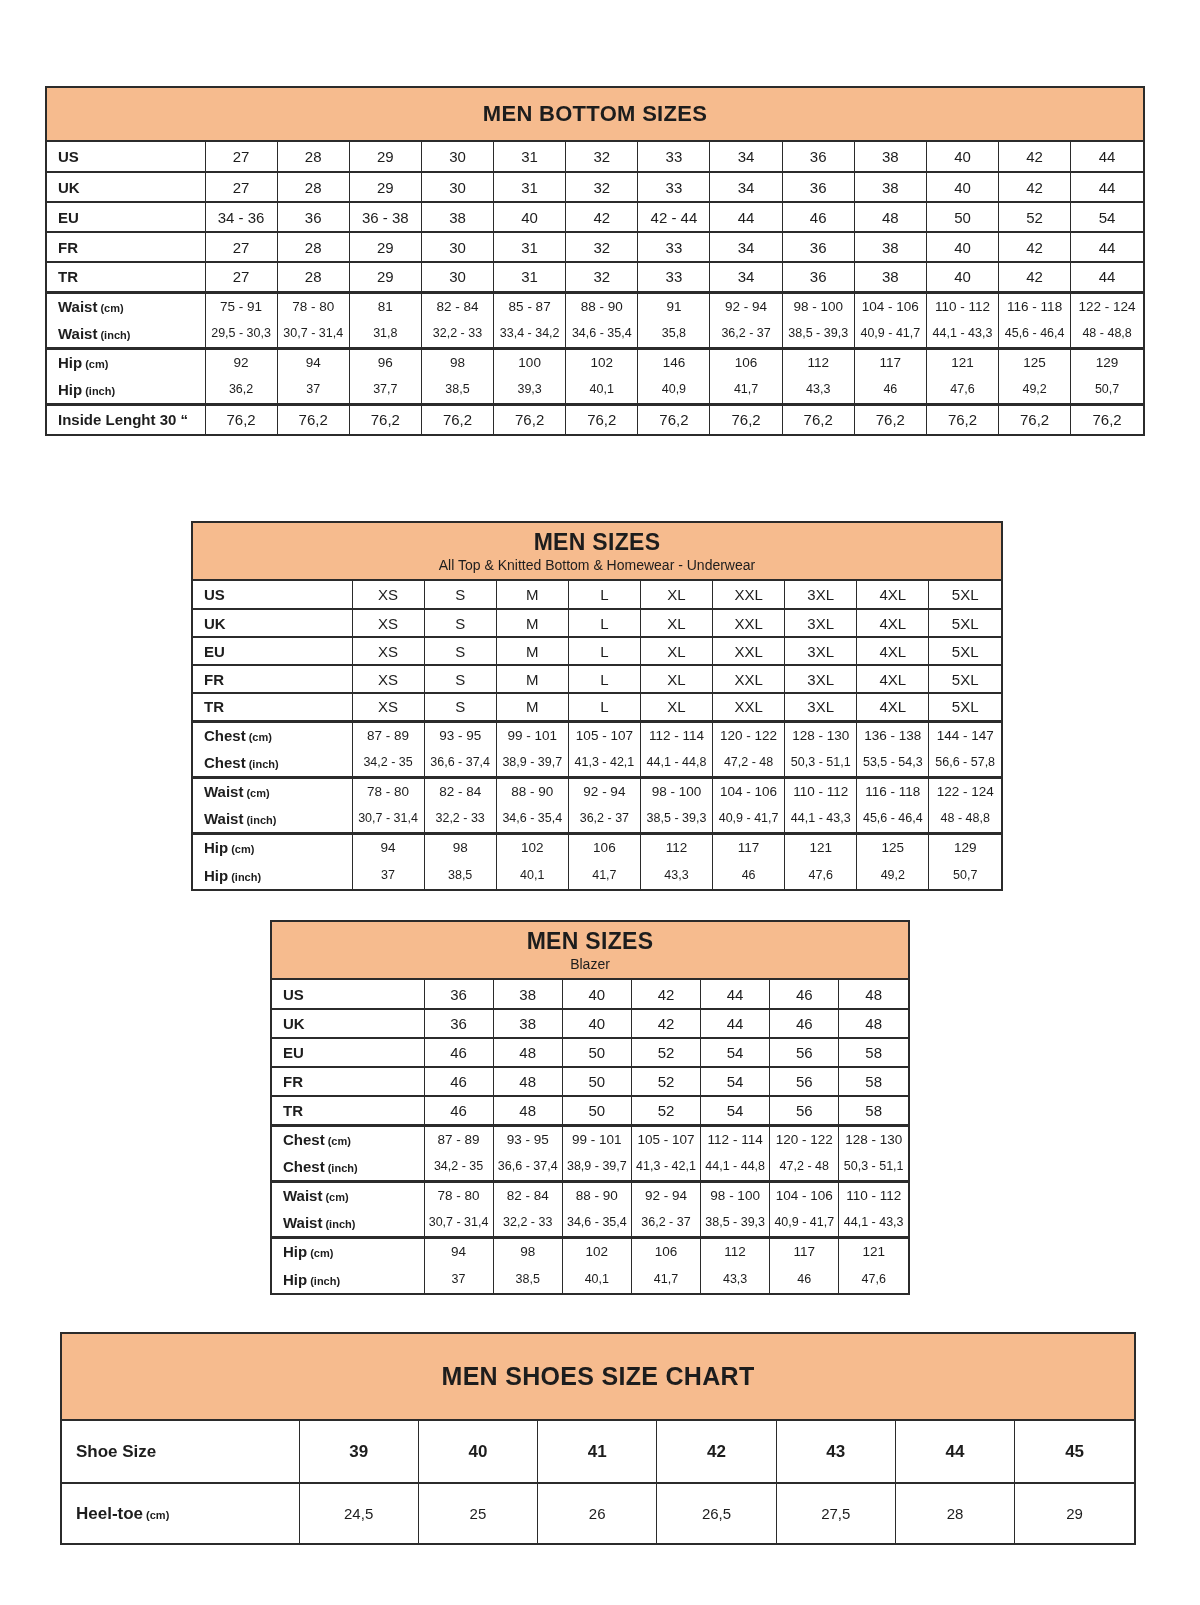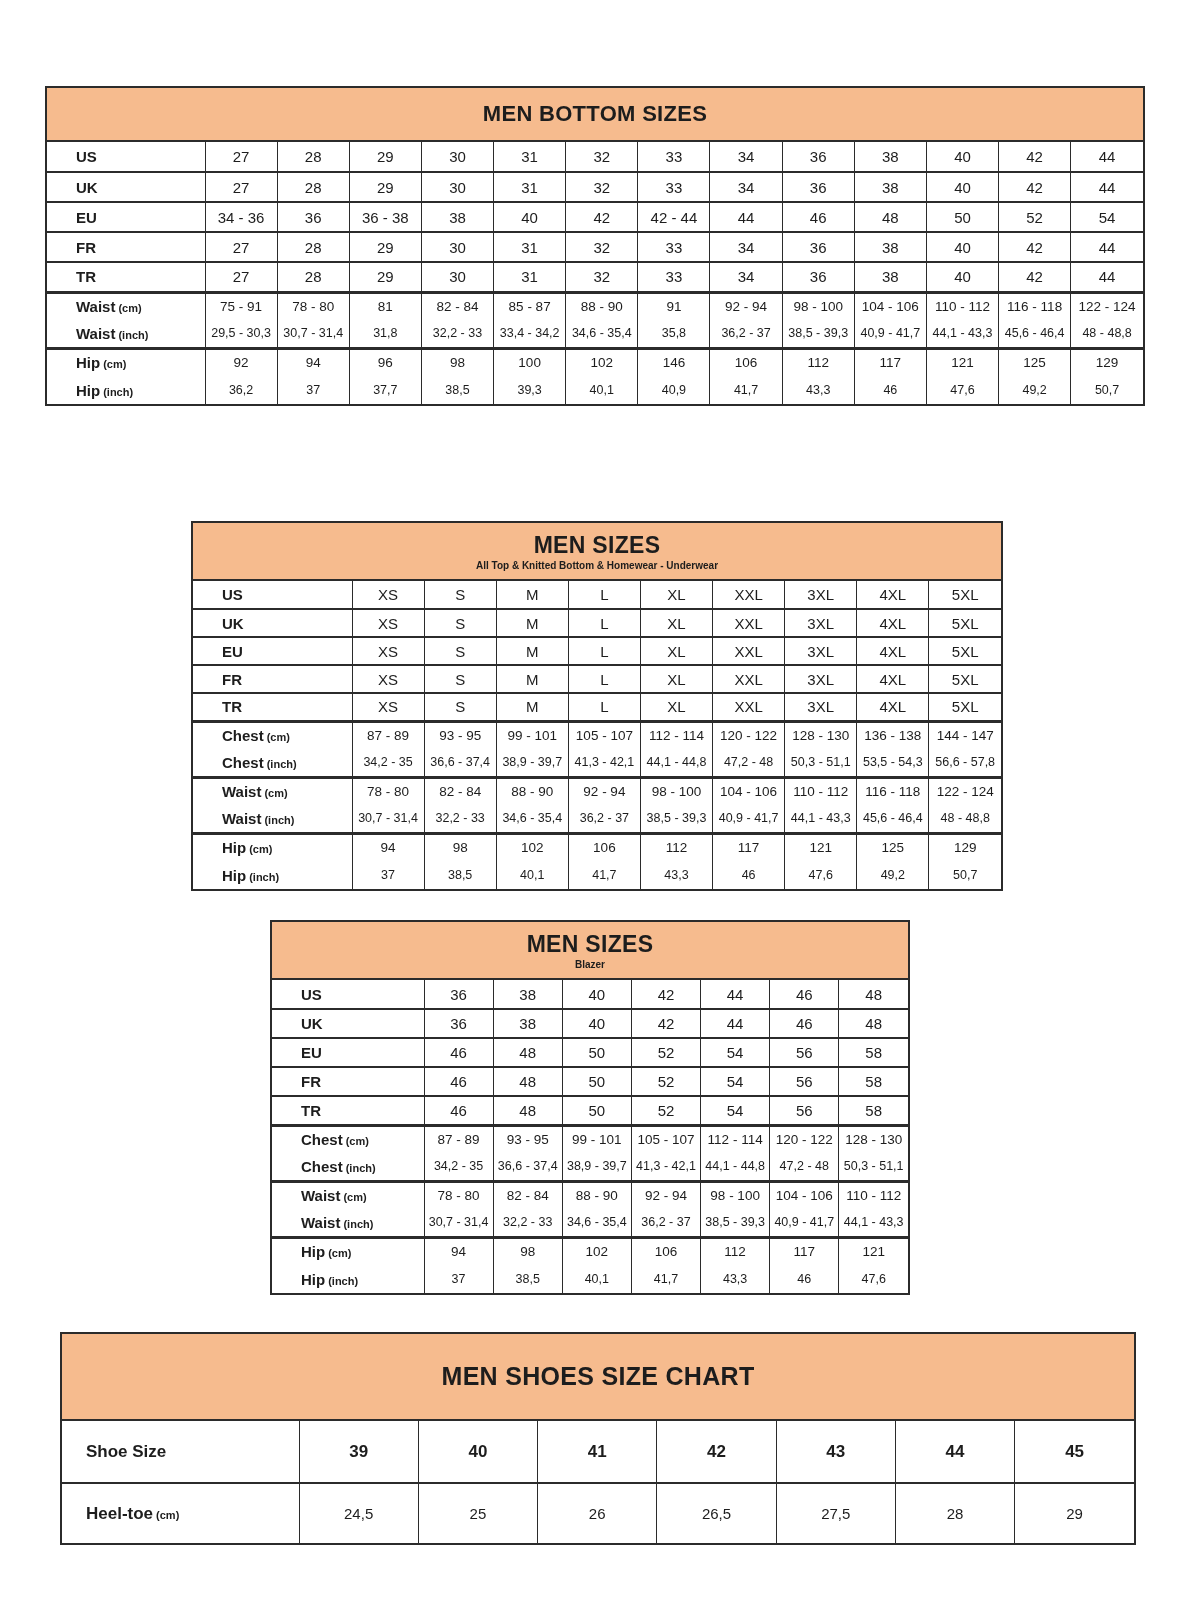--- a/index.html
+++ b/index.html
@@ -22,35 +22,35 @@
     box-sizing:border-box;
   }
   .hdr{
     background:var(--peach);
     border-bottom:2px solid var(--border);
     display:flex;flex-direction:column;
     align-items:center;justify-content:center;
     gap:1px;
   }
   .title{font-weight:700;font-size:22px;letter-spacing:.3px;color:var(--ink);}
-  .subtitle{font-weight:700;font-size:10px;color:var(--ink);}
+  .subtitle{font-weight:400;font-size:14px;color:var(--ink);}
 
   table{width:100%;border-collapse:collapse;table-layout:fixed;}
   td{
     border-left:1.5px solid var(--border);
     border-top:2px solid var(--border);
     text-align:center;vertical-align:middle;
     padding:0 2px;white-space:nowrap;overflow:hidden;
     color:var(--ink);
   }
   td:first-child{border-left:none;}
   tr:first-child td{border-top:none;}
   tr.pair-bottom td{border-top:none;}
   tr.group td{border-top:3px solid var(--border);}
-  td.rowlabel{text-align:left;padding-left:29px;font-weight:700;font-size:15px;}
+  td.rowlabel{text-align:left;padding-left:11px;font-weight:700;font-size:15px;}
   td.value{font-size:15px;}
   tr.pair-top td.value{font-size:13.5px;}
   tr.pair-bottom td.value{font-size:12.5px;}
   .unit{font-size:11px;font-weight:700;margin-left:3px;}
   tr{height:30px;}
   tr.pair-top, tr.pair-bottom{height:28px;}
 
   
   #men-bottom-sizes{left:45px;top:86px;width:1100px;}
   #men-bottom-sizes .hdr{height:52px;}
@@ -71,21 +71,21 @@
   #men-blazer-sizes tr{height:29px;}
   #men-blazer-sizes tr.pair-top, #men-blazer-sizes tr.pair-bottom{height:28px;}
 
   
   #men-shoes-chart{left:60px;top:1332px;width:1076px;}
   #men-shoes-chart .hdr{height:85px;}
   #men-shoes-chart .title{font-size:25px;}
   #men-shoes-chart col.label{width:237px;}
   #men-shoes-chart tr{height:62px;}
   #men-shoes-chart tr:nth-child(2){height:60px;}
-  #men-shoes-chart td.rowlabel{font-size:17px;padding-left:24px;}
+  #men-shoes-chart td.rowlabel{font-size:17px;padding-left:14px;}
   #men-shoes-chart tr:first-child td.value{font-weight:700;font-size:17px;}
   #men-shoes-chart tr:nth-child(2) td.value{font-size:15px;}
 </style>
 </head>
 <body>
 
 <div>
 
   <section class="size-table" id="men-bottom-sizes">
     <div class="hdr">
@@ -246,20 +246,36 @@
             <td class="value">39,3</td>
             <td class="value">40,1</td>
             <td class="value">40,9</td>
             <td class="value">41,7</td>
             <td class="value">43,3</td>
             <td class="value">46</td>
             <td class="value">47,6</td>
             <td class="value">49,2</td>
             <td class="value">50,7</td>
           </tr>
+          <tr class="plain group">
+            <td class="rowlabel"><span>Inside Lenght 30 “</span></td>
+            <td class="value">76,2</td>
+            <td class="value">76,2</td>
+            <td class="value">76,2</td>
+            <td class="value">76,2</td>
+            <td class="value">76,2</td>
+            <td class="value">76,2</td>
+            <td class="value">76,2</td>
+            <td class="value">76,2</td>
+            <td class="value">76,2</td>
+            <td class="value">76,2</td>
+            <td class="value">76,2</td>
+            <td class="value">76,2</td>
+            <td class="value">76,2</td>
+          </tr>
         </tbody>
       </table>
     </section>
 
   <section class="size-table" id="men-top-sizes">
     <div class="hdr">
       <div class="title">MEN SIZES</div>
       <div class="subtitle">All Top &amp; Knitted Bottom &amp; Homewear - Underwear</div>
     </div>
   <table>

